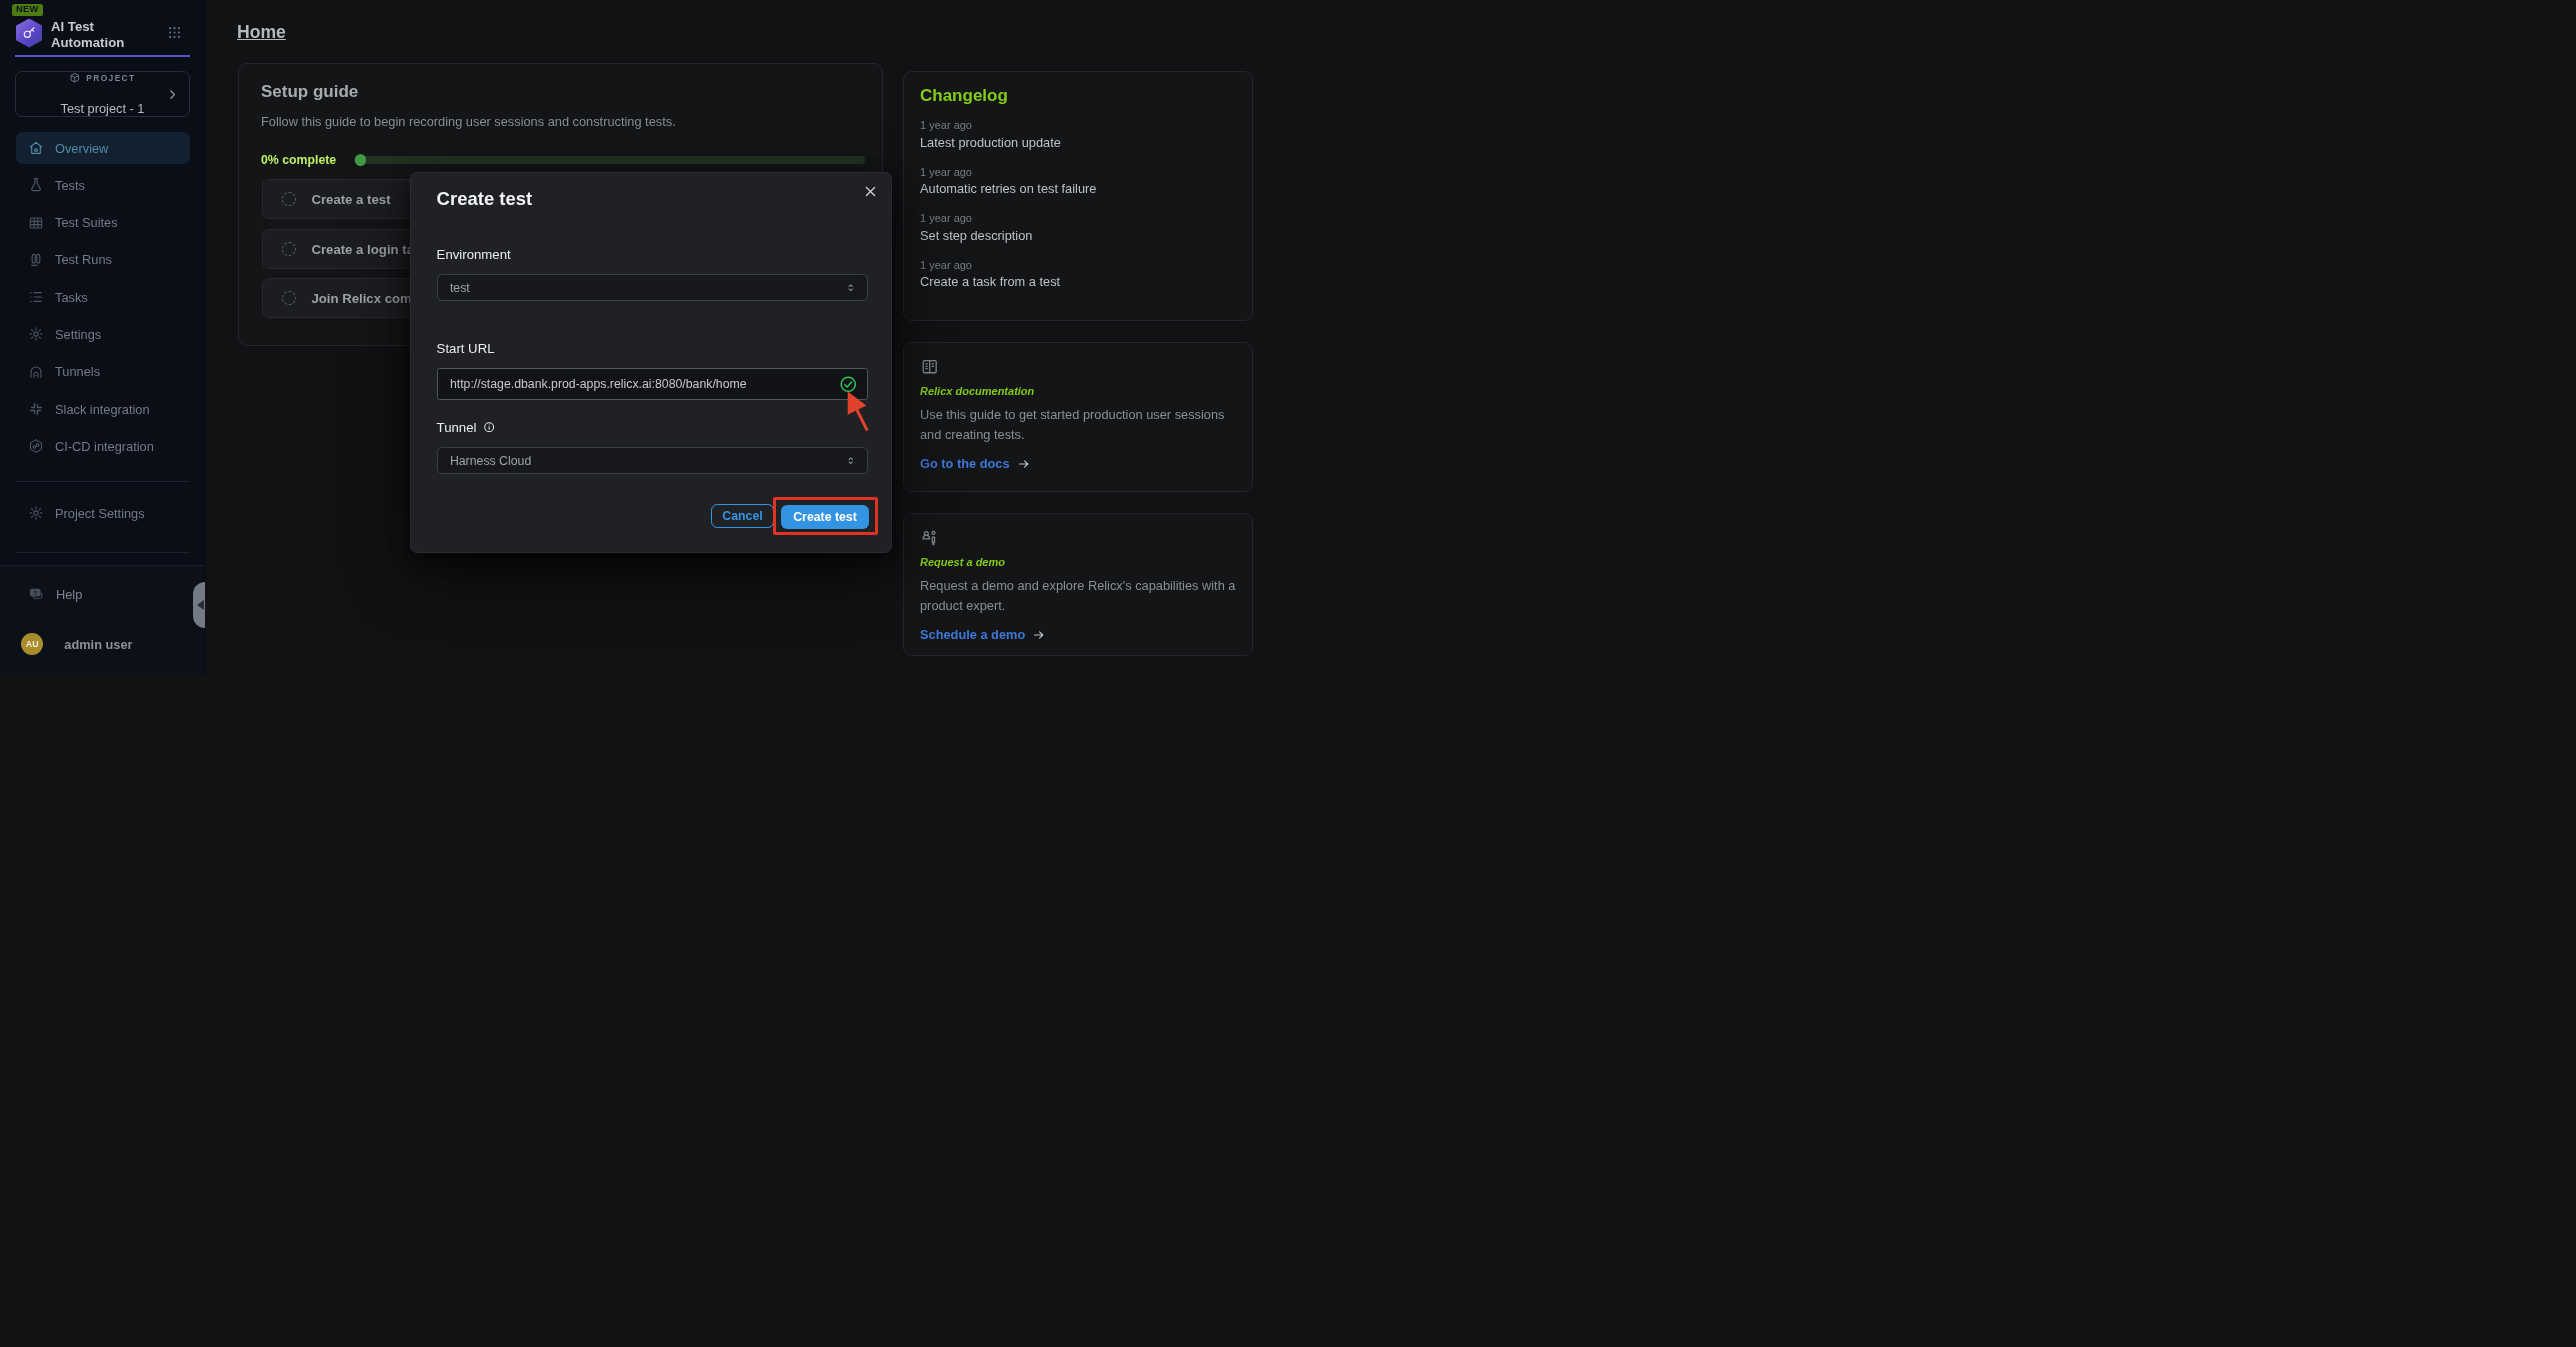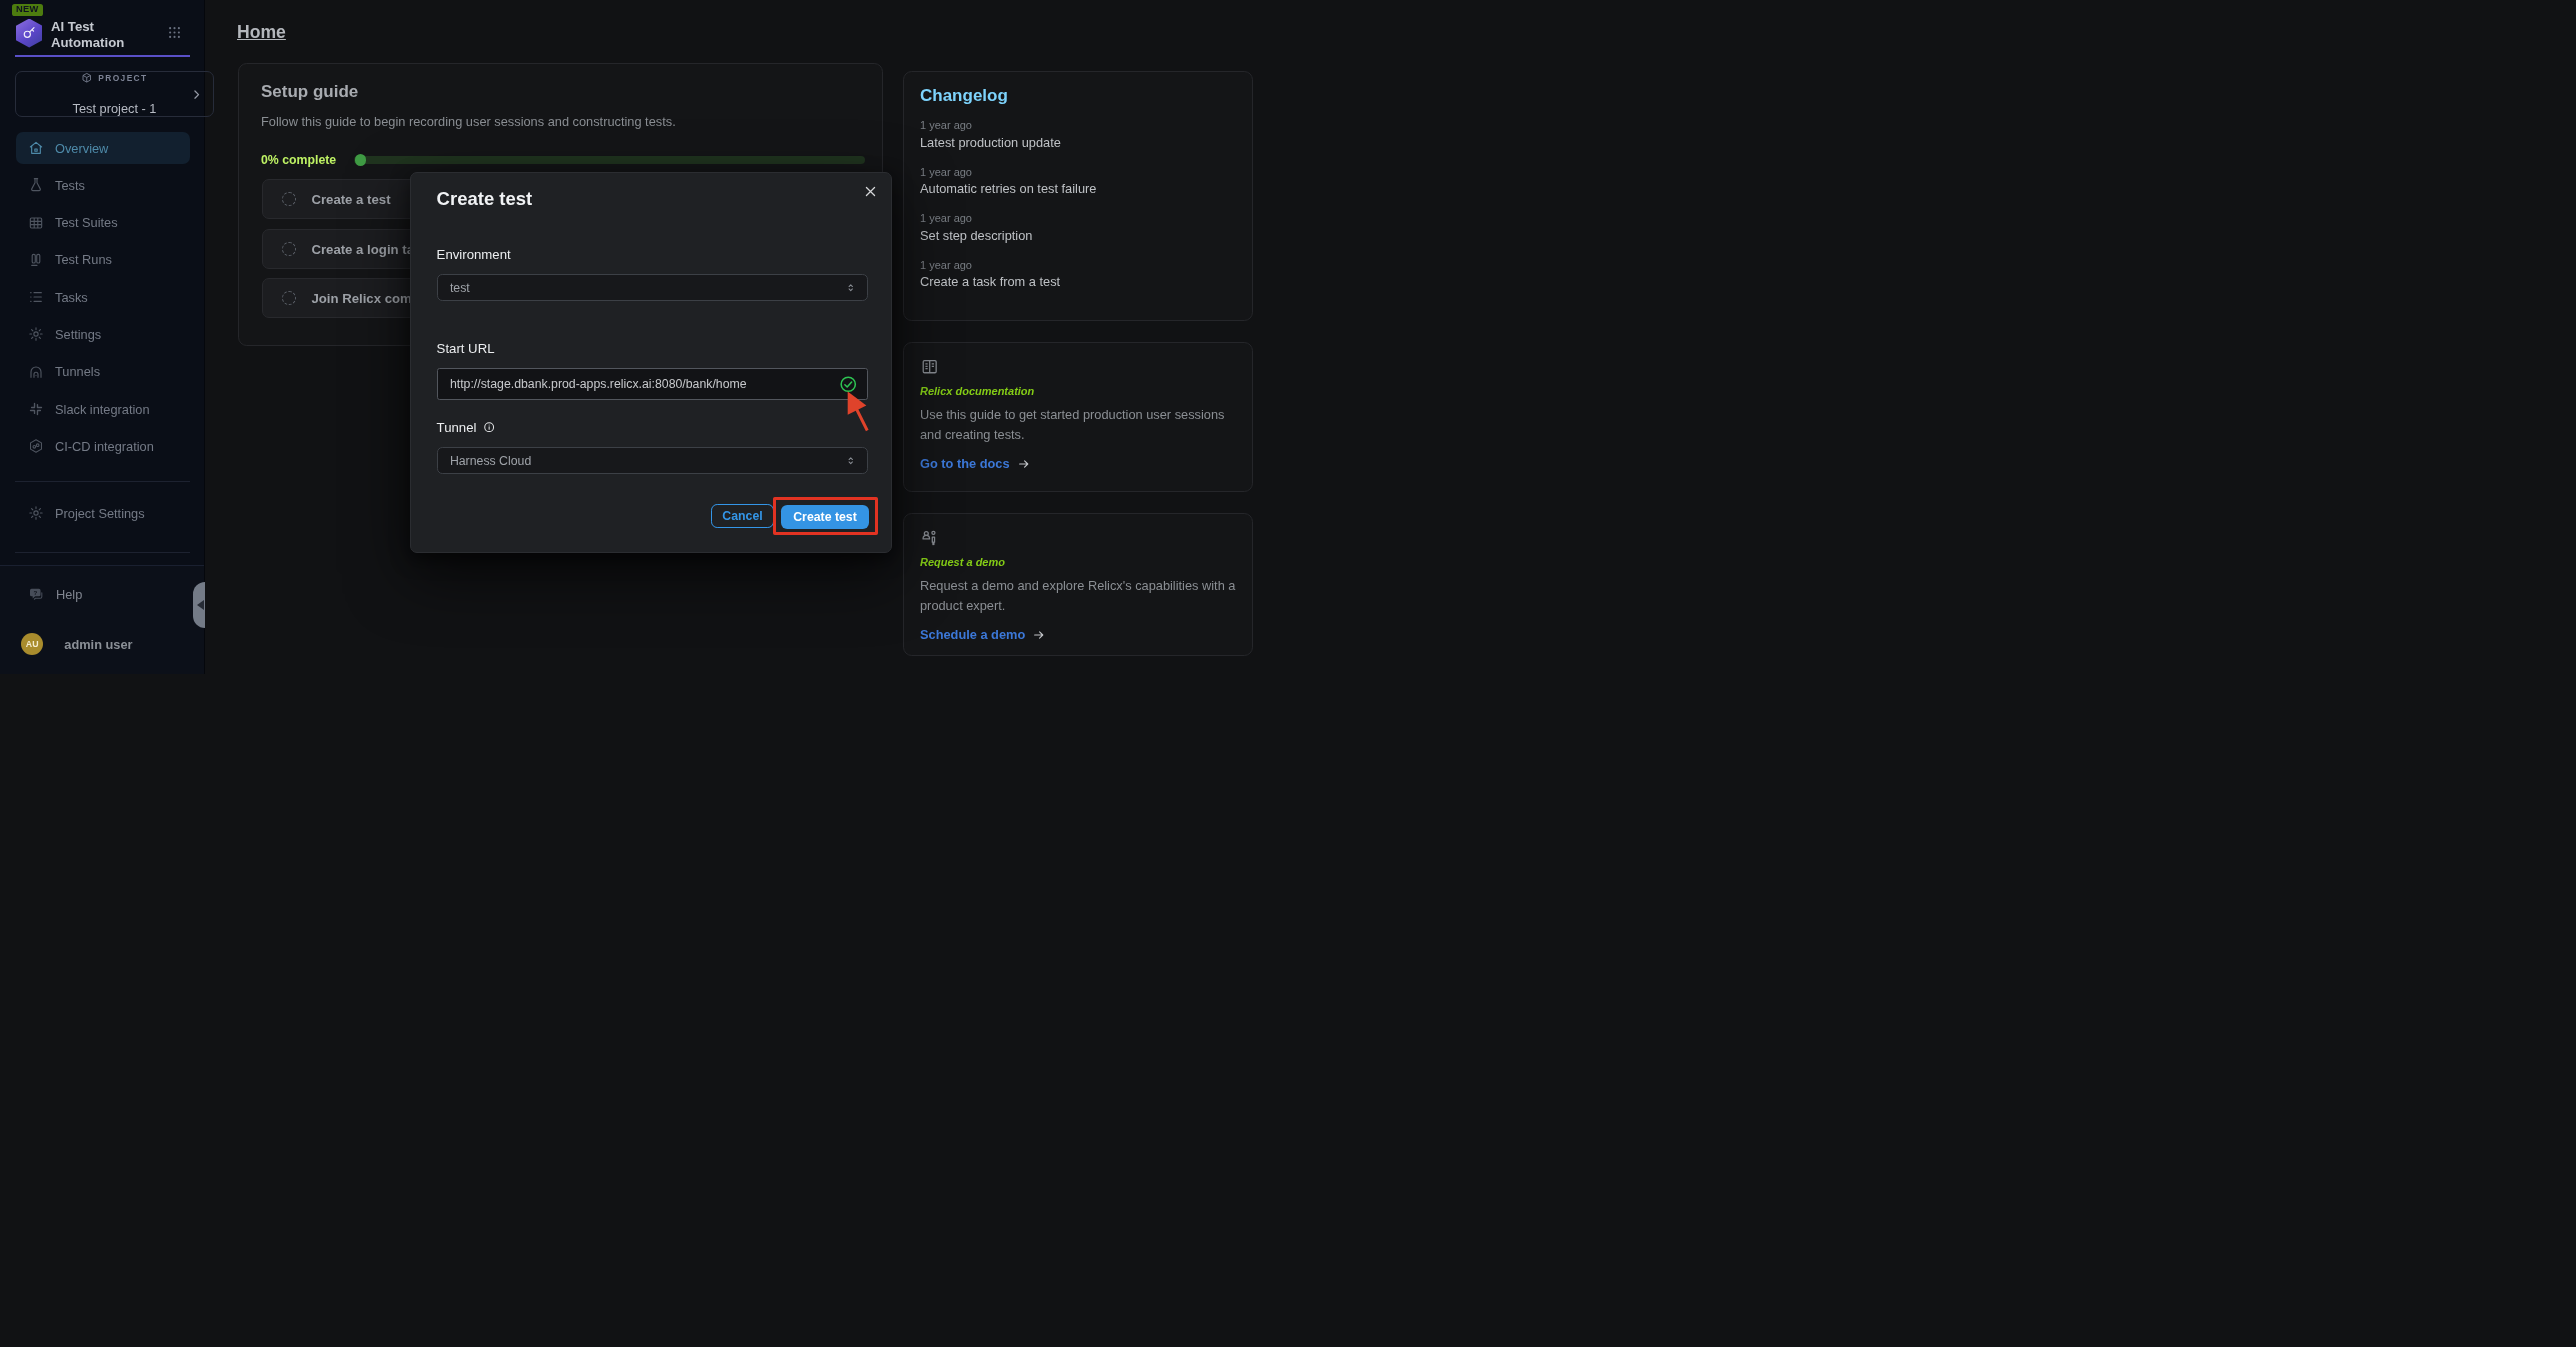--- a/index.html
+++ b/index.html
@@ -29,21 +29,21 @@
     display:flex; align-items:center; justify-content:center;
   }
   .app-title {
     position:absolute; left:51px; top:18.5px; width:106px;
     color:#c6cad1; font-size:13.2px; font-weight:bold; line-height:1.22;
   }
   .grip { position:absolute; left:167px; top:25px; color:#6a7180; }
   .accent-line { position:absolute; left:15px; top:55px; width:175px; height:1.8px; background:#5a50c8; }
 
   .project-box {
-    position:absolute; left:15px; top:71px; width:199px; height:46px;
+    position:absolute; left:15px; top:71px; width:175px; height:46px;
     border:0.9px solid #272c3a; border-radius:7px;
     display:flex; flex-direction:column; align-items:center; justify-content:center; gap:18px;
     cursor:pointer;
   }
   .project-kicker { display:flex; align-items:center; gap:5.3px; color:#7d8395; }
   .project-kicker span { font-size:8.4px; font-weight:bold; letter-spacing:1.4px; }
   .project-name { color:#b7bbc4; font-size:12.8px; }
   .project-chevron { position:absolute; right:9.7px; top:16px; color:#959aa6; }
 
   .nav { position:absolute; left:16px; top:132px; width:174px; }
@@ -107,21 +107,21 @@
     position:absolute; left:23px; width:601px; height:40px;
     background:#1c1d20; border:0.9px solid #28292d; border-radius:7px;
     display:flex; align-items:center; gap:15px; padding-left:19.4px; cursor:pointer;
   }
   .dashed-circle { width:14px; height:14px; border:1.3px dashed #5c6169; border-radius:50%; flex:0 0 auto; }
   .check-item .lbl { font-size:13.2px; font-weight:bold; color:#9da1a7; white-space:nowrap; }
 
   
   .right-card { left:903px; width:350px; padding:14px 16px; }
   .changelog-card { top:71px; height:250px; }
-  .right-title { font-size:17px; font-weight:bold; color:#7dd3fc; margin-bottom:13.2px; }
+  .right-title { font-size:17px; font-weight:bold; color:#84cc16; margin-bottom:13.2px; }
   .cl-entry { margin-bottom:16px; }
   .cl-time { font-size:11px; color:#797e84; margin-bottom:3.5px; }
   .cl-text { font-size:12.8px; color:#bfc2c6; }
 
   .docs-card { top:342px; height:150px; }
   .demo-card { top:513px; height:143px; }
   .rc-icon { color:#85898f; margin-bottom:8.8px; }
   .rc-title { font-size:11px; font-weight:bold; color:#84cc16; margin-bottom:8px;font-style:italic; }
   .rc-body { font-size:12.8px; color:#8b8f94; line-height:1.58; margin-bottom:10.6px; }
   .rc-link { display:flex; align-items:center; gap:7px; cursor:pointer; }

